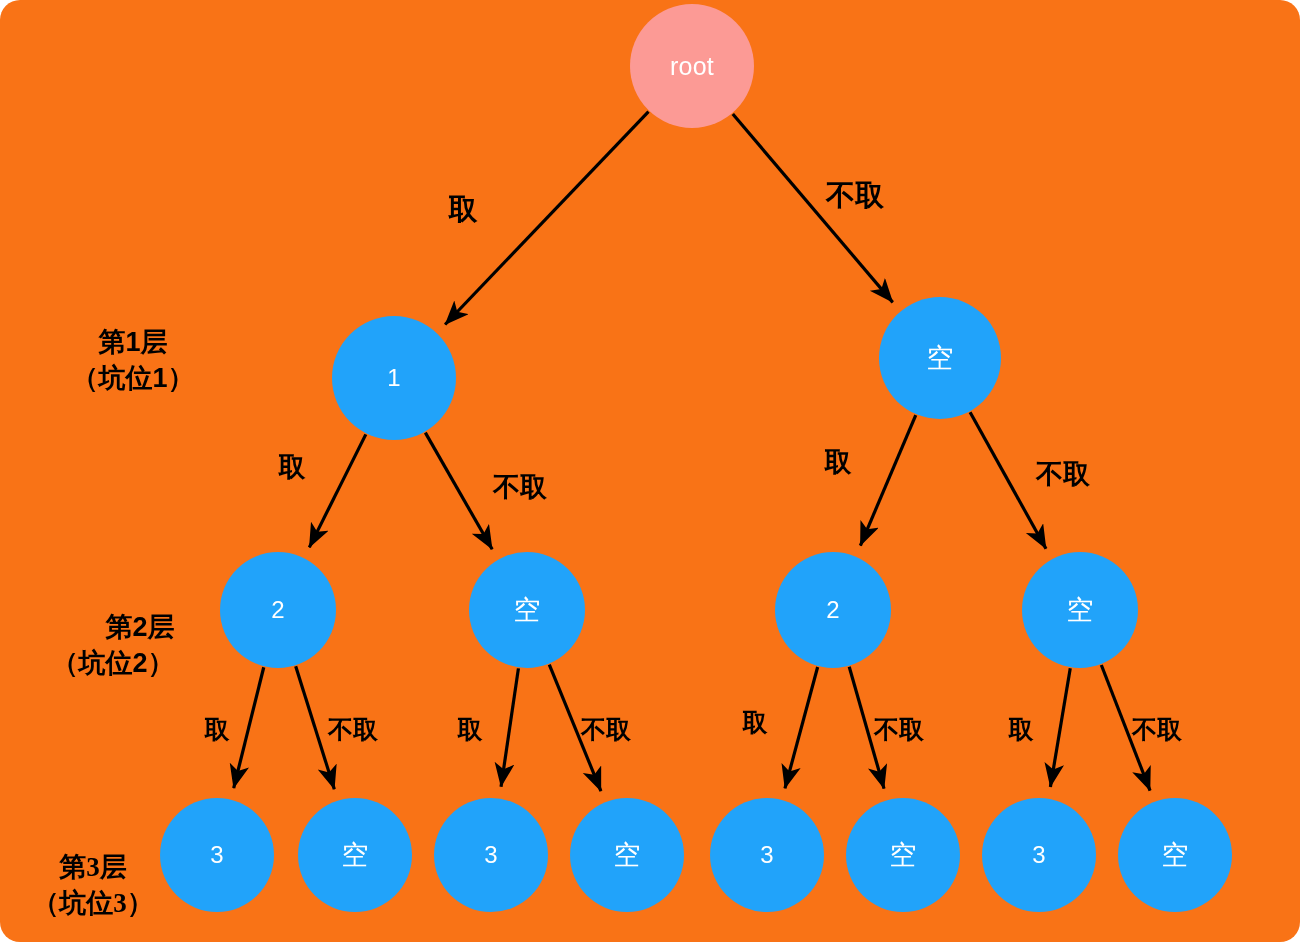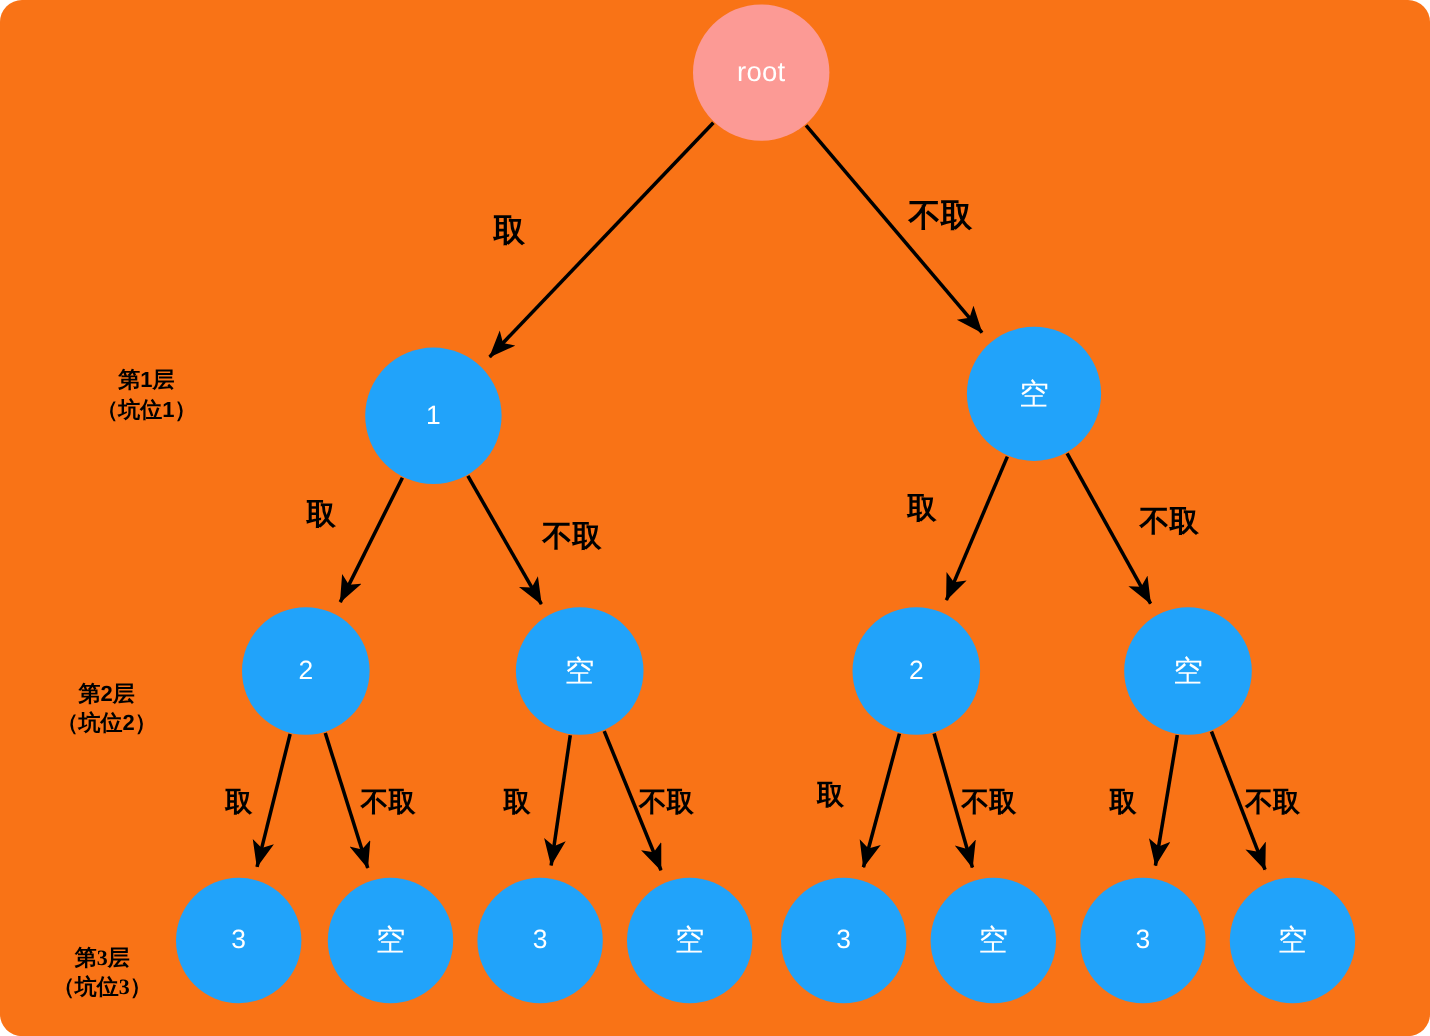--- a/index.html
+++ b/index.html
@@ -57,21 +57,21 @@
     user-select: none;
     transform: translate(-50%, -50%);
   }
   .edge-label-l0 { font-size: 29px; }
   .edge-label-l1 { font-size: 27px; }
   .edge-label-l2 { font-size: 25px; }
   .level-label {
     position: absolute;
     color: #000000;
     font-weight: bold;
-    font-size: 20px;
+    font-size: 27px;
     line-height: 1.35;
     text-align: center;
     white-space: nowrap;
     transform: translate(-50%, -50%);
     user-select: none;
   }
   .level-label div { display: block; }
 </style>
 </head>
 <body>
@@ -163,21 +163,21 @@
       <div class="edge-label edge-label-l2" style="left: 755px; top: 722px;">取</div>
       <div class="edge-label edge-label-l2" style="left: 899px; top: 729px;">不取</div>
       <div class="edge-label edge-label-l2" style="left: 1021px; top: 729px;">取</div>
       <div class="edge-label edge-label-l2" style="left: 1157px; top: 729px;">不取</div>
     </div>
   <div id="level-labels-layer">
       <div class="level-label" style="left: 133px; top: 360px;">
         <div>第1层</div>
         <div>（坑位1）</div>
       </div>
-      <div class="level-label" style="left: 97px; top: 645px;">
+      <div class="level-label" style="left: 113px; top: 645px; text-align: right;">
         <div>第2层</div>
         <div>（坑位2）</div>
       </div>
       <div class="level-label" style="left: 93px; top: 885px; font-family: Liberation Serif, serif;">
         <div>第3层</div>
         <div>（坑位3）</div>
       </div>
     </div>
 
 </div>

